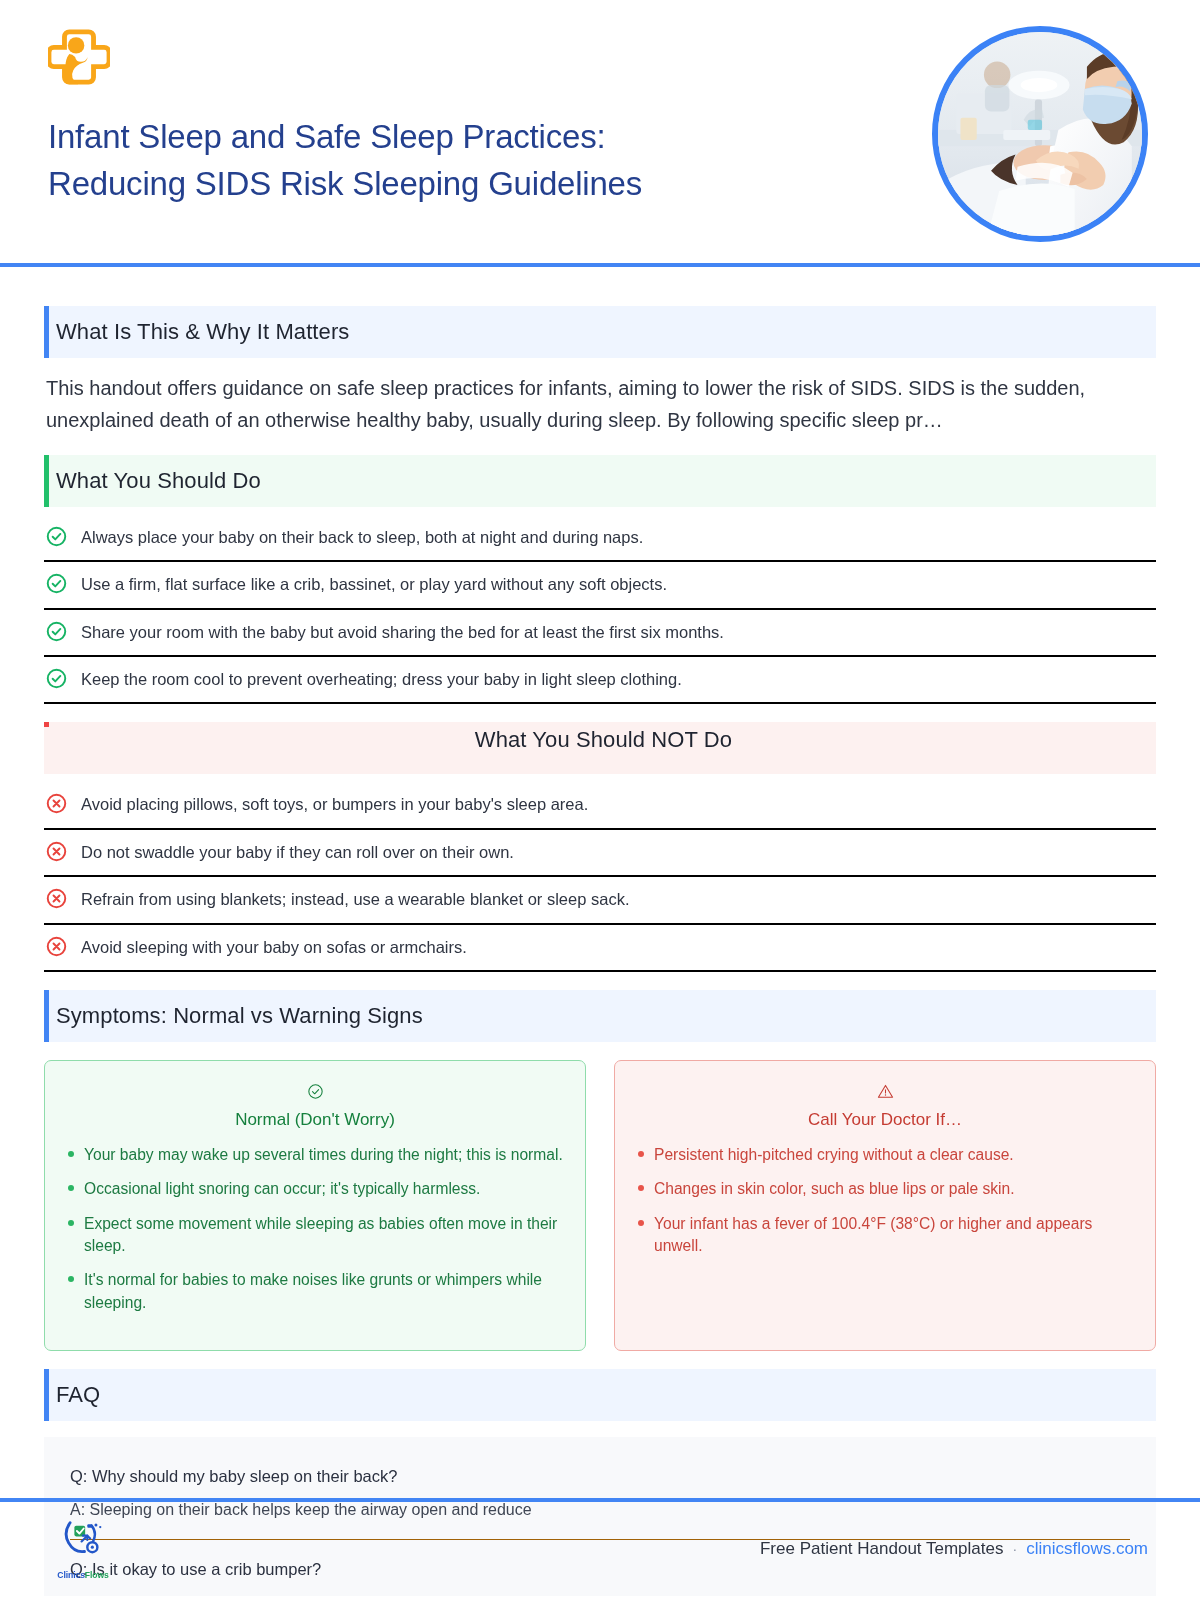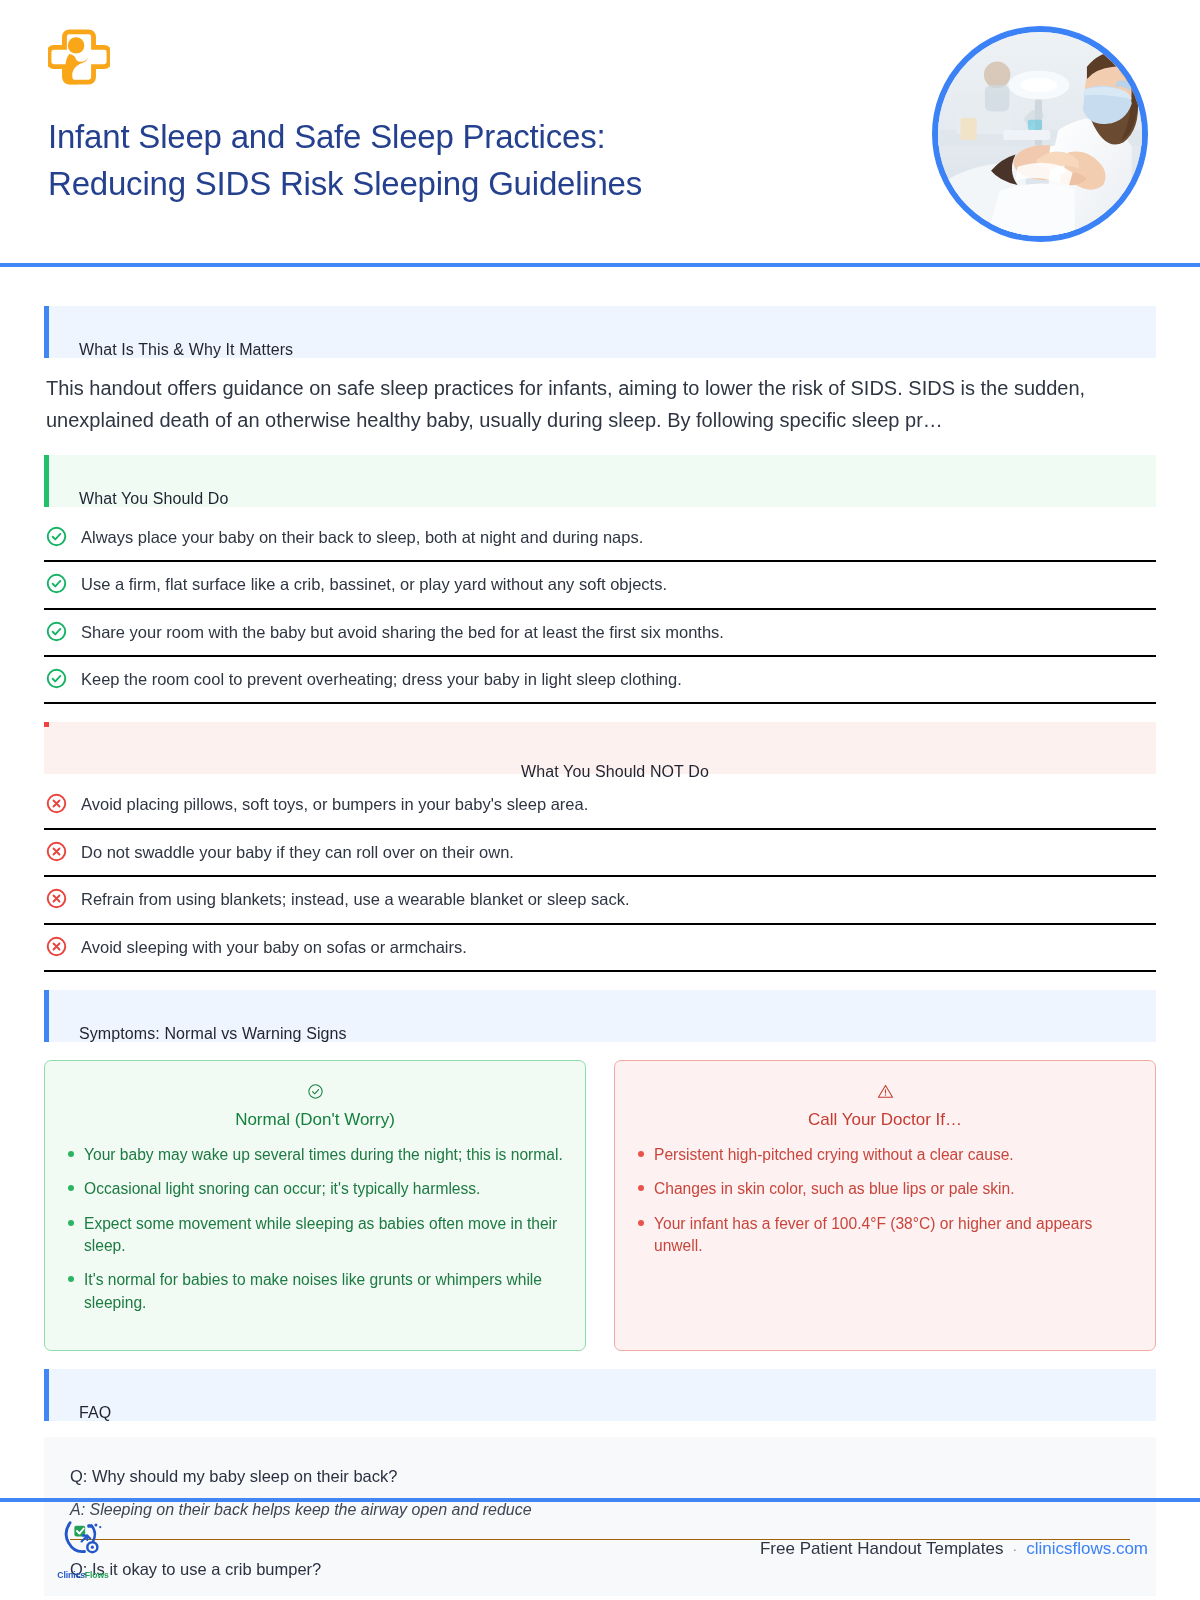--- a/index.html
+++ b/index.html
@@ -79,26 +79,25 @@
     height: 52px;
     margin-top: 18px;
     padding-left: 0;
   }
   .section-head .bar {
     width: 5px;
     align-self: stretch;
     flex: 0 0 5px;
   }
   .section-head .htext {
-    font-size: 16px;
+    font-size: 22px;
     color: #1f2430;
-    padding-left: 30px;
+    padding-left: 7px;
     font-weight: 400;
     letter-spacing: 0.1px;
-    margin-top: 36px;
   }
   .sh-blue  { background: #eff5ff; }
   .sh-blue  .bar { background: #4285f4; }
   .sh-green { background: #f0fbf4; }
   .sh-green .bar { background: #22c06b; }
   .sh-red   { background: #fdf1f0; flex-direction: column; }
   .sh-red   .bar { background: #ef4444; }
 
   .intro-text {
     font-size: 20px;
@@ -195,21 +194,20 @@
   }
   .faq-q {
     font-size: 16.5px;
     color: #2b3140;
     margin-bottom: 12px;
   }
   .faq-a {
     font-size: 16px;
     color: #3f4654;
     line-height: 1.45;
-    font-style: italic;
   }
 
   
   .footer-rule {
     position: absolute;
     left: 0; right: 0;
     bottom: 94px;
     height: 4px;
     background: #4285f4;
   }

